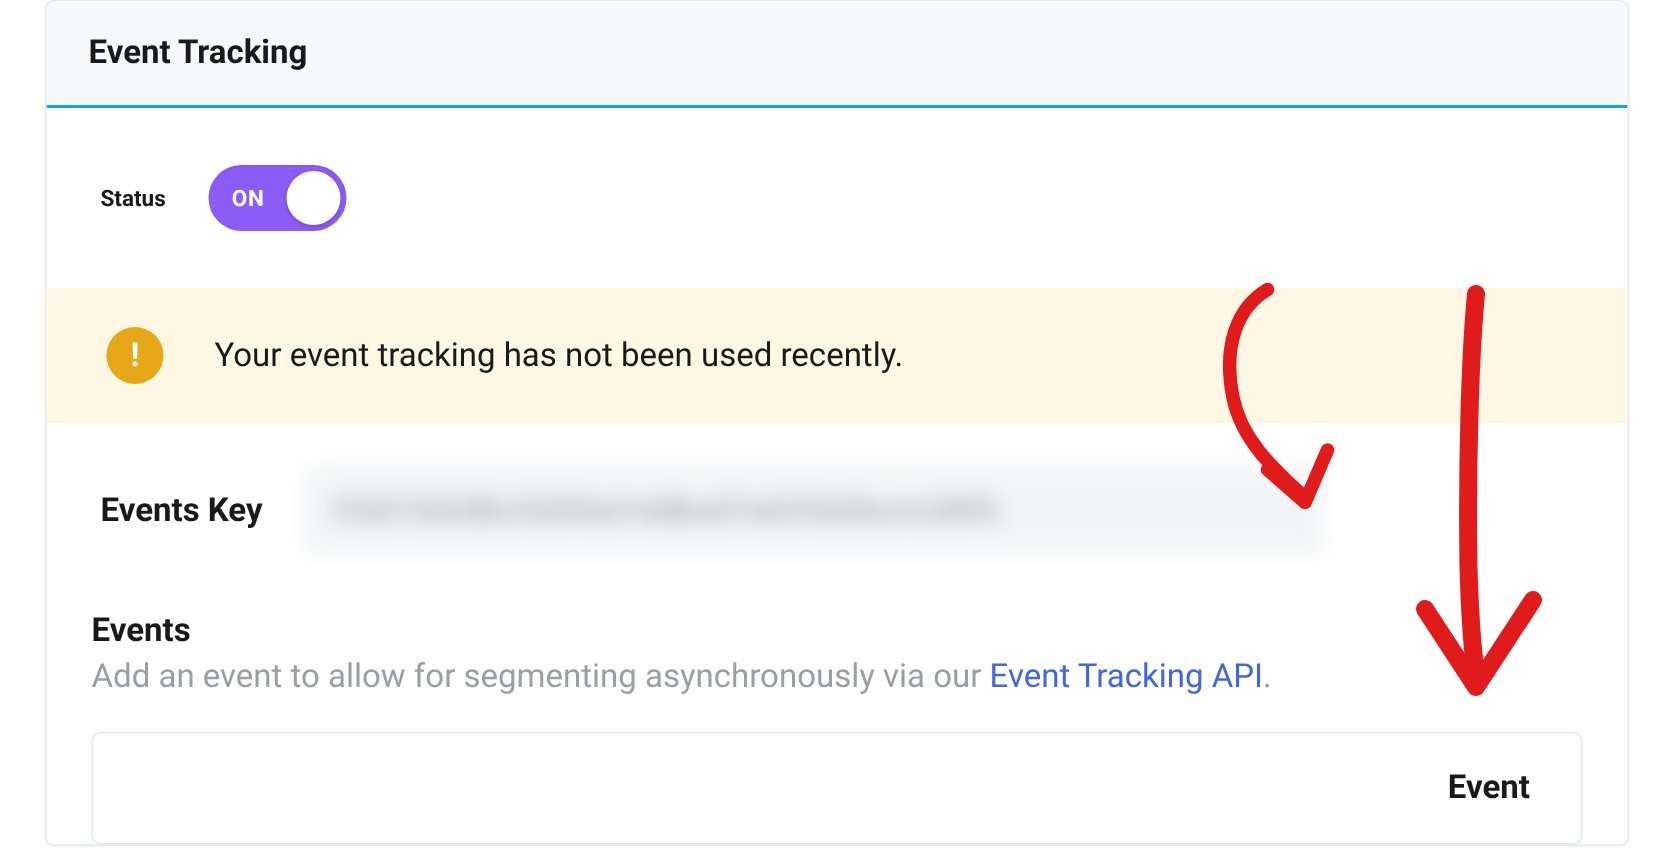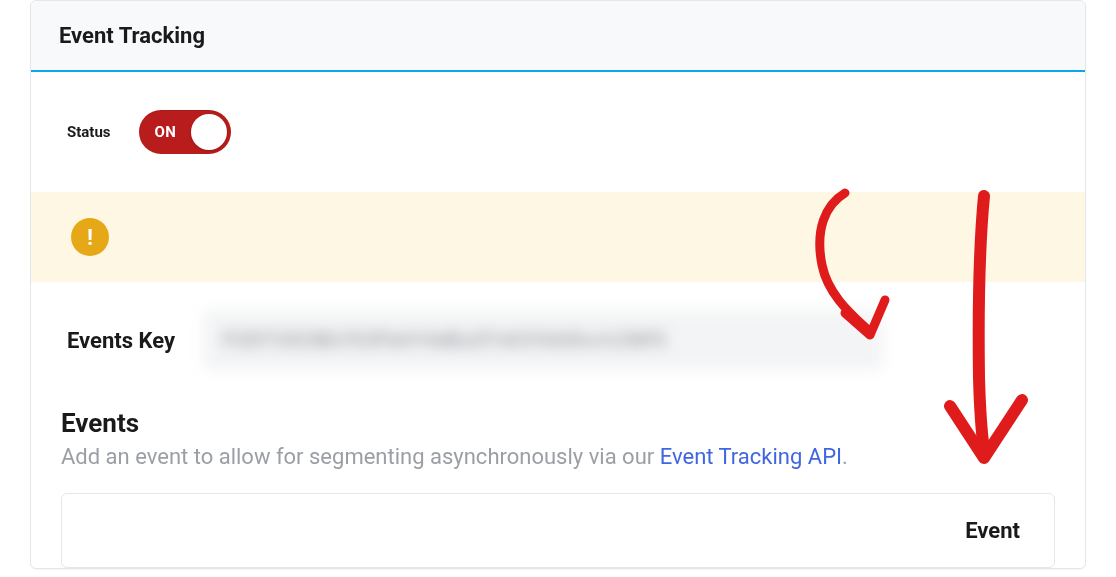--- a/index.html
+++ b/index.html
@@ -40,21 +40,21 @@
       padding-left: 6px;
     }
     .status-label {
       font-size: 15px;
       font-weight: 700;
       color: #1a1a1a;
     }
     .toggle {
       width: 92px;
       height: 44px;
-      background: #b91c1c;
+      background: #8b5cf6;
       border-radius: 28px;
       position: relative;
       display: flex;
       align-items: center;
       cursor: pointer;
       box-shadow: 0 1px 1px rgba(0,0,0,0.08) inset;
     }
     .toggle-label {
       color: #fff;
       font-weight: 700;
@@ -118,21 +118,21 @@
       padding: 18px 20px;
       font-size: 20px;
       color: #9ea2a7;
       filter: blur(7px);
       max-width: 680px;
       letter-spacing: 0.5px;
       font-weight: 600;
     }
     .events-section { padding-left: 0; }
     .events-heading {
-      font-size: 26px;
+      font-size: 22px;
       font-weight: 700;
       color: #1a1a1a;
       margin-bottom: 4px;
     }
     .events-desc {
       font-size: 22px;
       color: #9b9fa5;
       line-height: 1.4;
     }
     .api-link {
@@ -171,20 +171,21 @@
       <div class="toggle">
         <span class="toggle-label">ON</span>
         <span class="toggle-knob"></span>
       </div>
     </div>
 
     <div class="alert-banner">
       <div class="alert-icon">
         <span>!</span>
       </div>
+      <div class="alert-text">Your event tracking has not been used recently.</div>
     </div>
 
     <div class="eventkey-row">
       <span class="eventkey-label">Events Key</span>
       <div class="eventkey-value">P2DT3IS3BLYS3Fb6Y4dBuSTvK3Yb0Sru%2Wf5</div>
     </div>
 
     <div class="events-section">
       <div class="events-heading">Events</div>
       <div class="events-desc">

